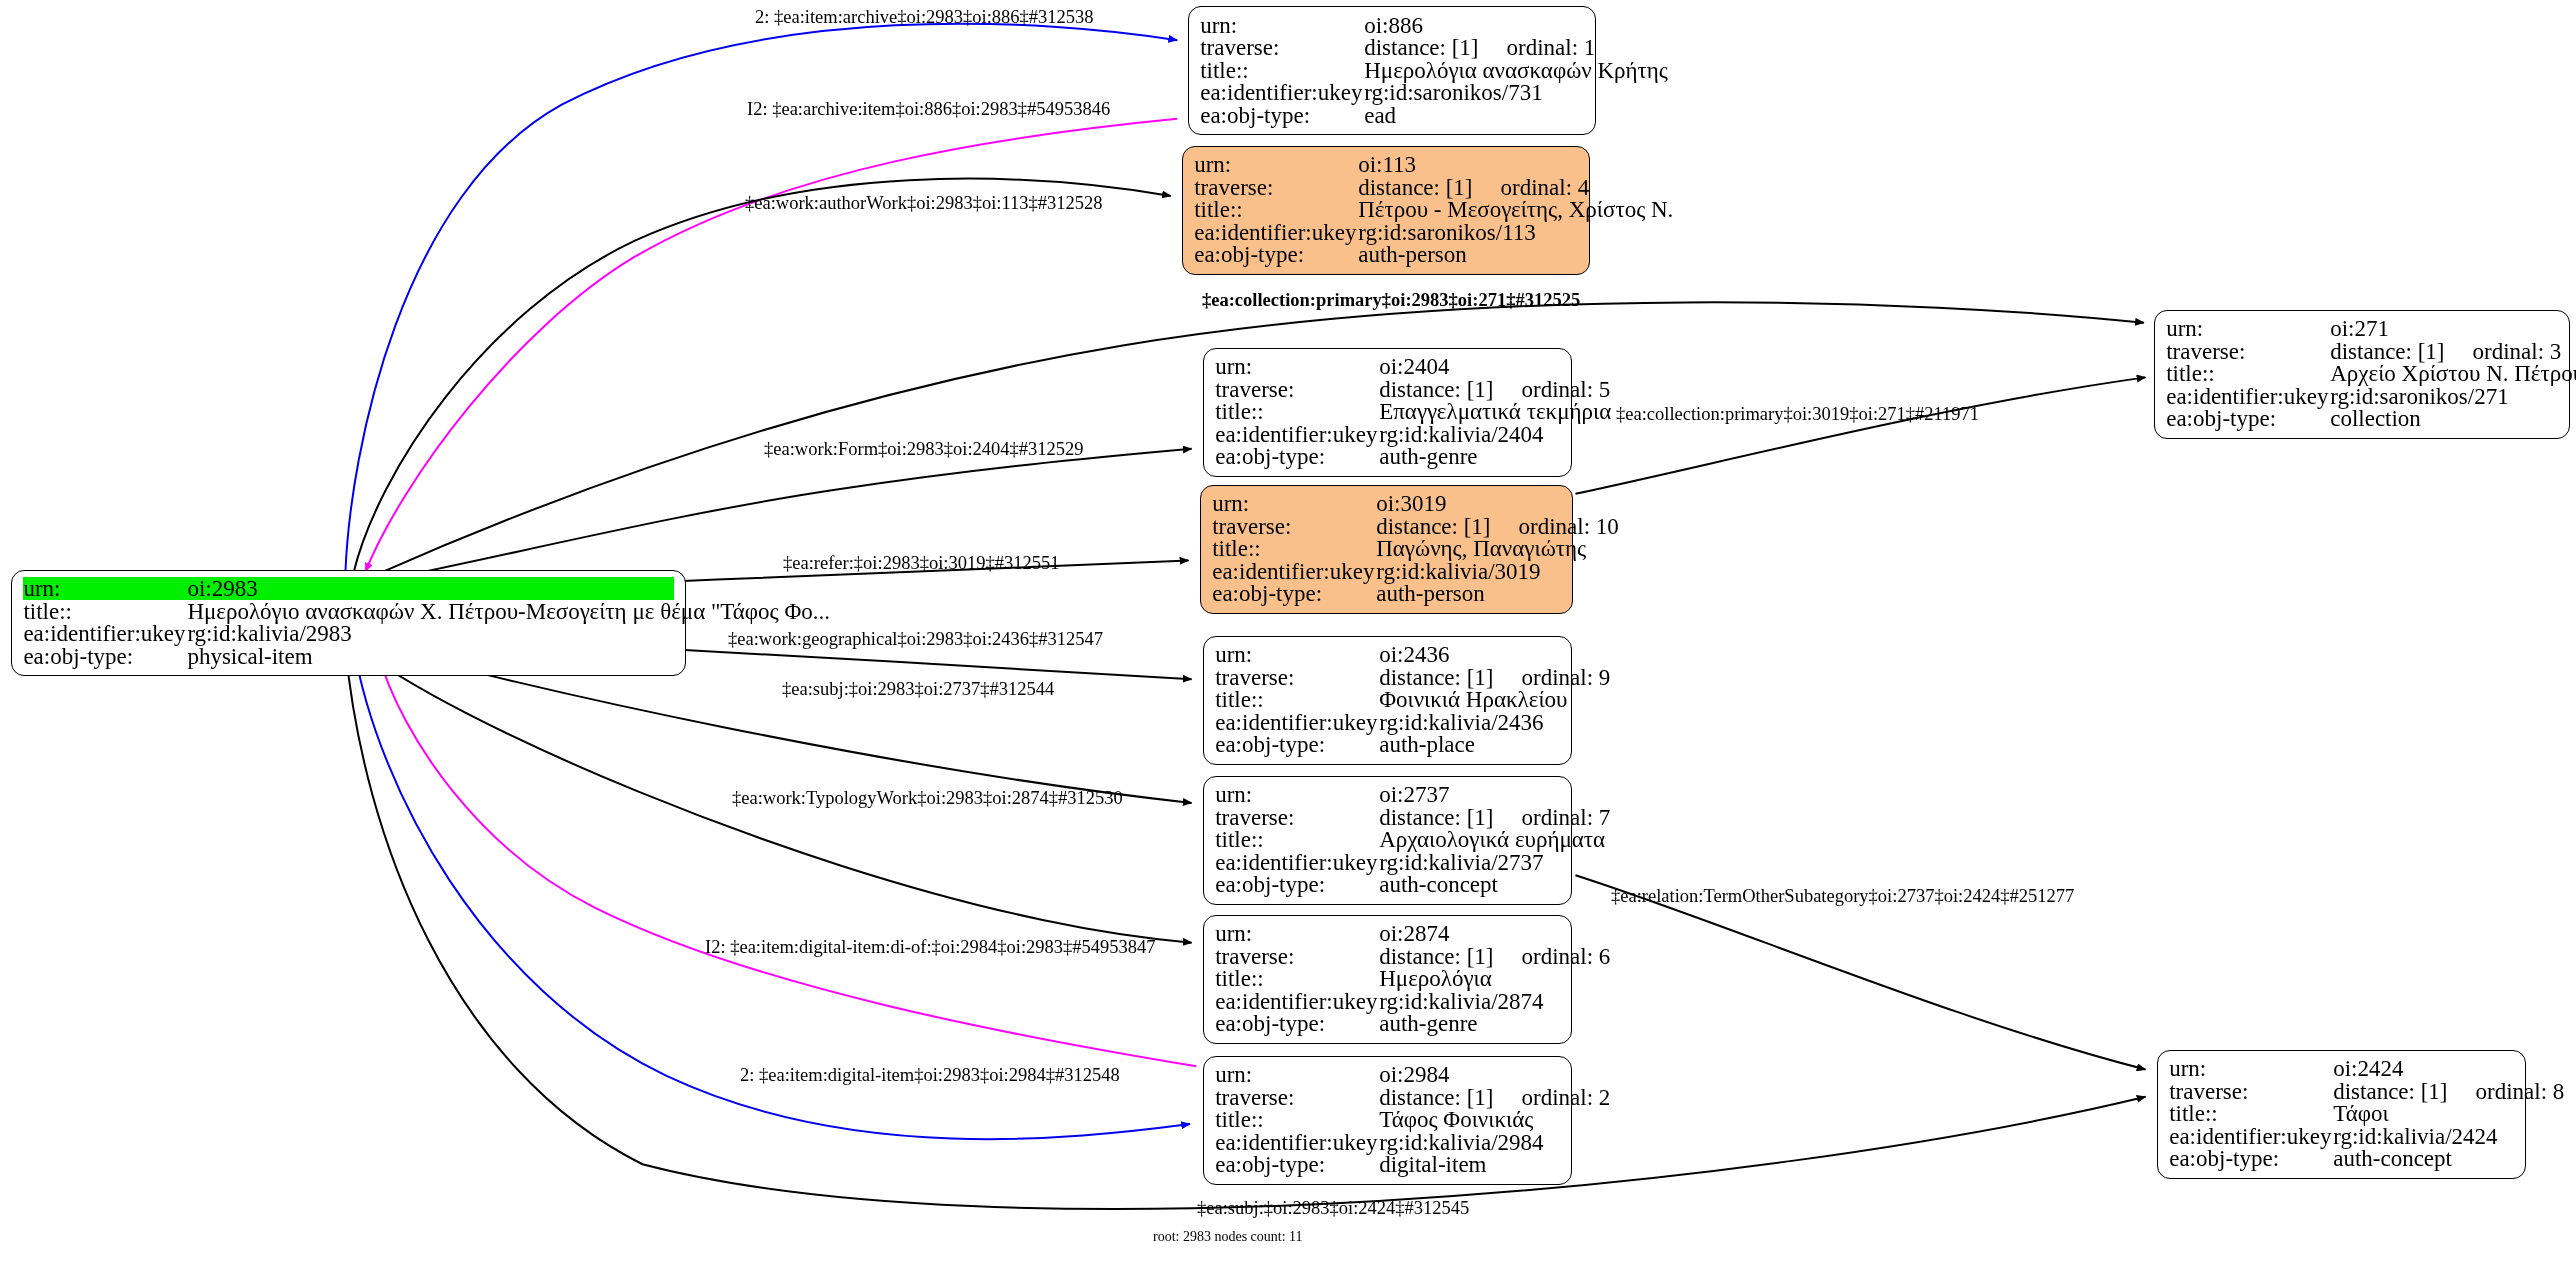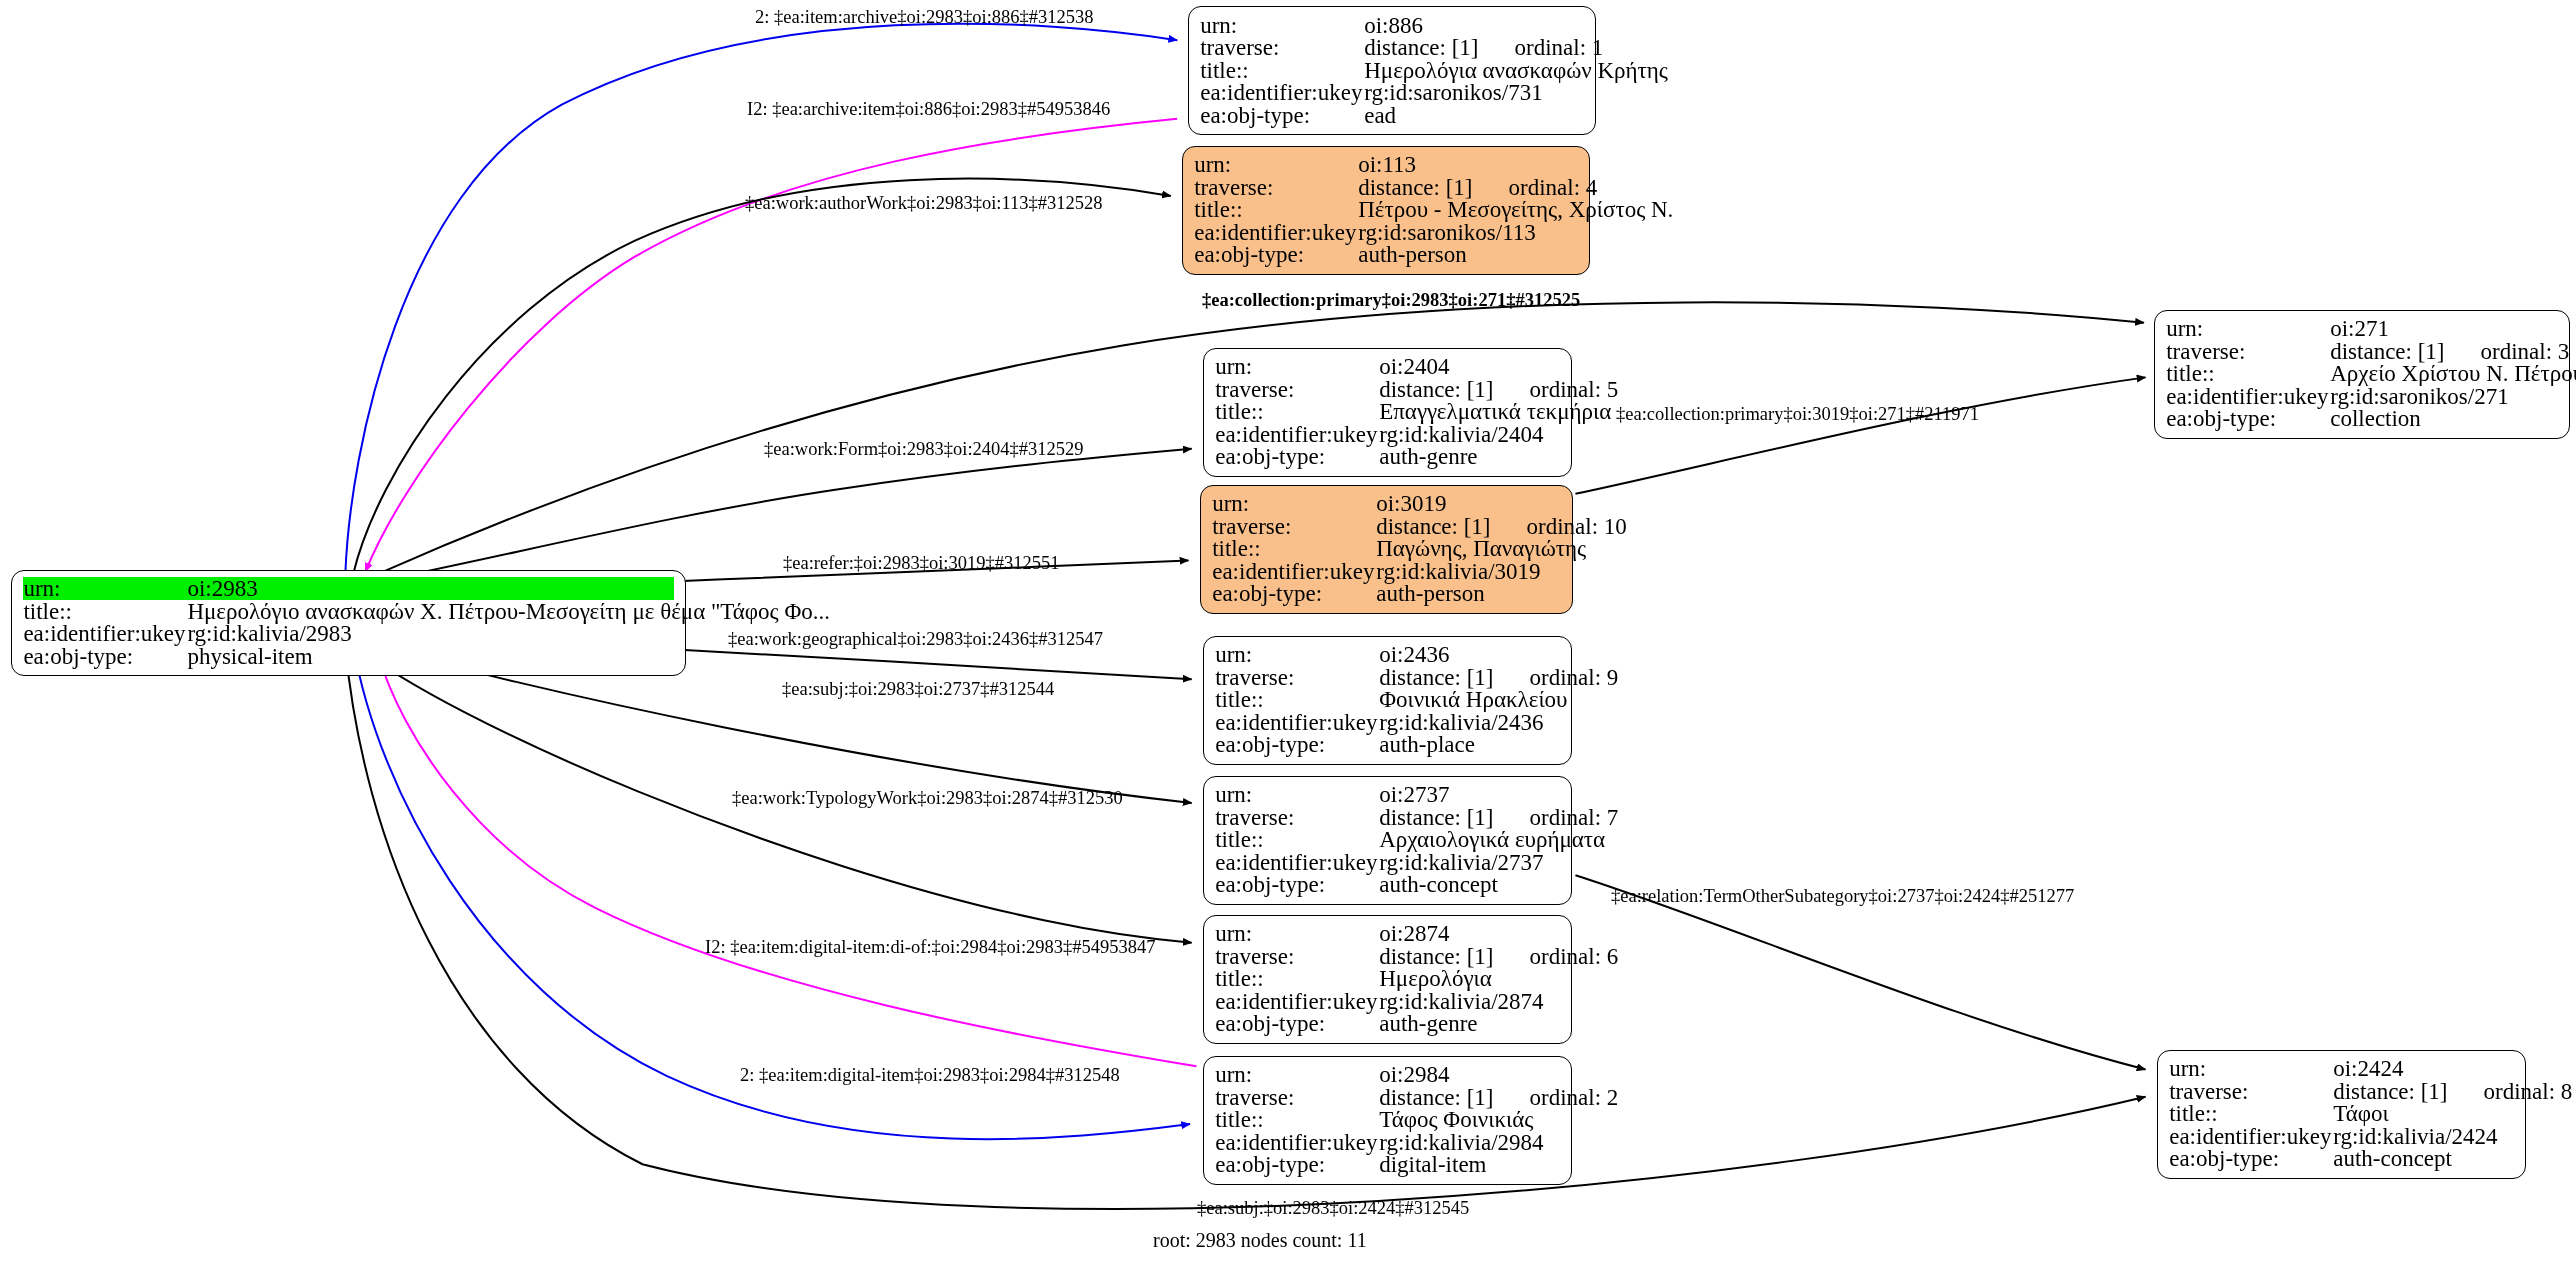--- a/index.html
+++ b/index.html
@@ -40,36 +40,36 @@
     height: 22.5px;
     font-size: 23px;
     color: #000000;
   }
   .node-row .k {
     display: inline-block;
     width: 164px;
     flex: 0 0 164px;
   }
   .node-row .v { flex: 1 1 auto; }
-  .node-row .v .ord { padding-left: 36px; }
+  .node-row .v .ord { padding-left: 28px; }
   .node-row.hl {
     background: #00ee00;
   }
   .node-row.hl .k, .node-row.hl .v { }
   .edge-label {
     position: absolute;
     font-size: 18.5px;
     color: #000000;
     white-space: nowrap;
     z-index: 6;
     line-height: 1;
   }
   .graph-footer {
     position: absolute;
-    font-size: 20px;
+    font-size: 14px;
     color: #000000;
     white-space: nowrap;
     z-index: 6;
   }
 </style>
 </head>
 <body>
 
 <div id="canvas">
 

